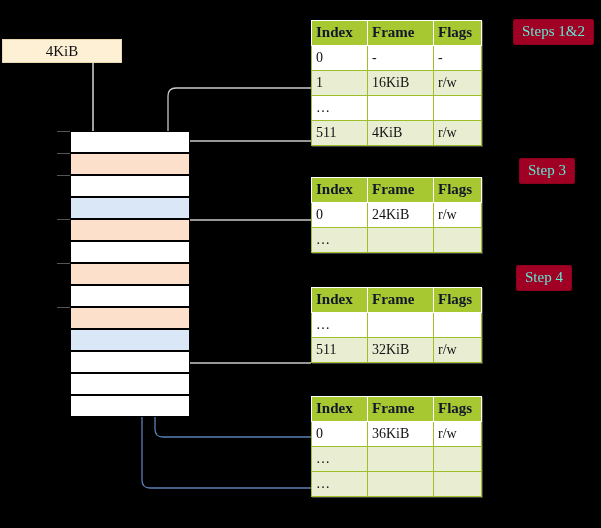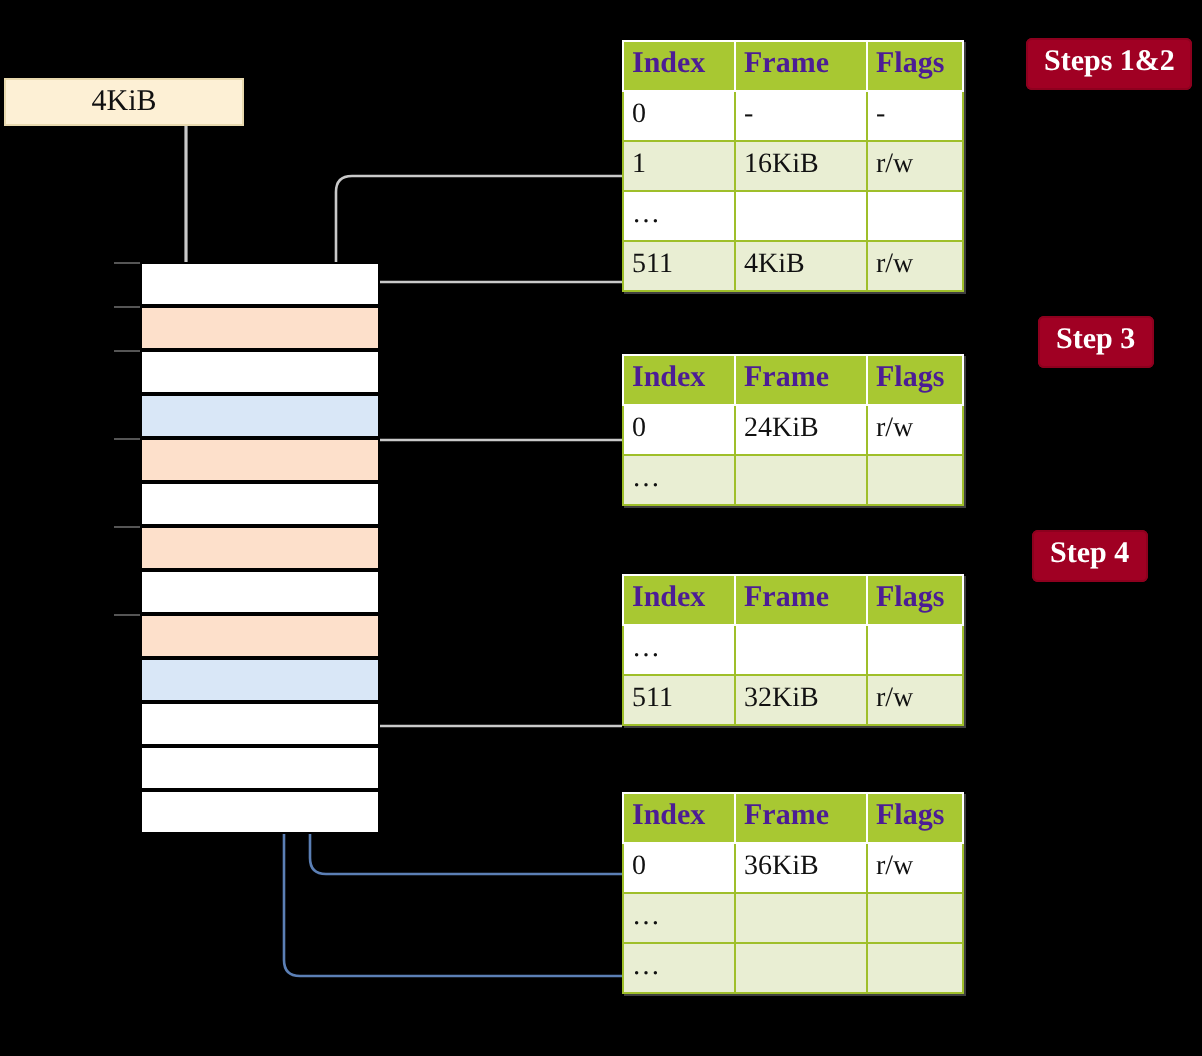--- a/index.html
+++ b/index.html
@@ -7,29 +7,28 @@
     width:601px;height:528px;position:relative;overflow:hidden;
     font-family:"Liberation Serif", serif;
     color:#111;
   }
   #stage{position:absolute;left:0;top:0;width:601px;height:528px;}
 
   
   .badge{
     position:absolute;
     background:#a00023;
-    color:#ffffff;
+    color:#5eead4;
     font-family:"Liberation Serif", serif;
     font-size:15px;
     line-height:1;
     padding:5px 9px 6px 9px;
     border-radius:3px;
     white-space:nowrap;
     box-shadow:0 0 0 1px #8d001e inset;
-    font-weight:bold;
   }
 
   
   .vabox{
     position:absolute;
     background:#fdf0d5;
     border:1px solid #e8d9ae;
     color:#111;
     font-size:15px;
     text-align:center;
@@ -63,21 +62,21 @@
     border:1px solid #9fbf2a;
     padding:2px 4px 3px 4px;
     height:25px;
     vertical-align:middle;
     font-weight:normal;
     text-align:left;
     white-space:nowrap;
   }
   .ptable th{
     background:#a8c832;
-    color:#4c1d95;
+    color:#0f172a;
     font-weight:bold;
     border-color:#ffffff;
     font-size:15px;
   }
   .ptable td.c0{width:56px;}
   .ptable td.c1{width:66px;}
   .ptable td.c2{width:48px;}
   .ptable th.c0{width:56px;}
   .ptable th.c1{width:66px;}
   .ptable th.c2{width:48px;}

